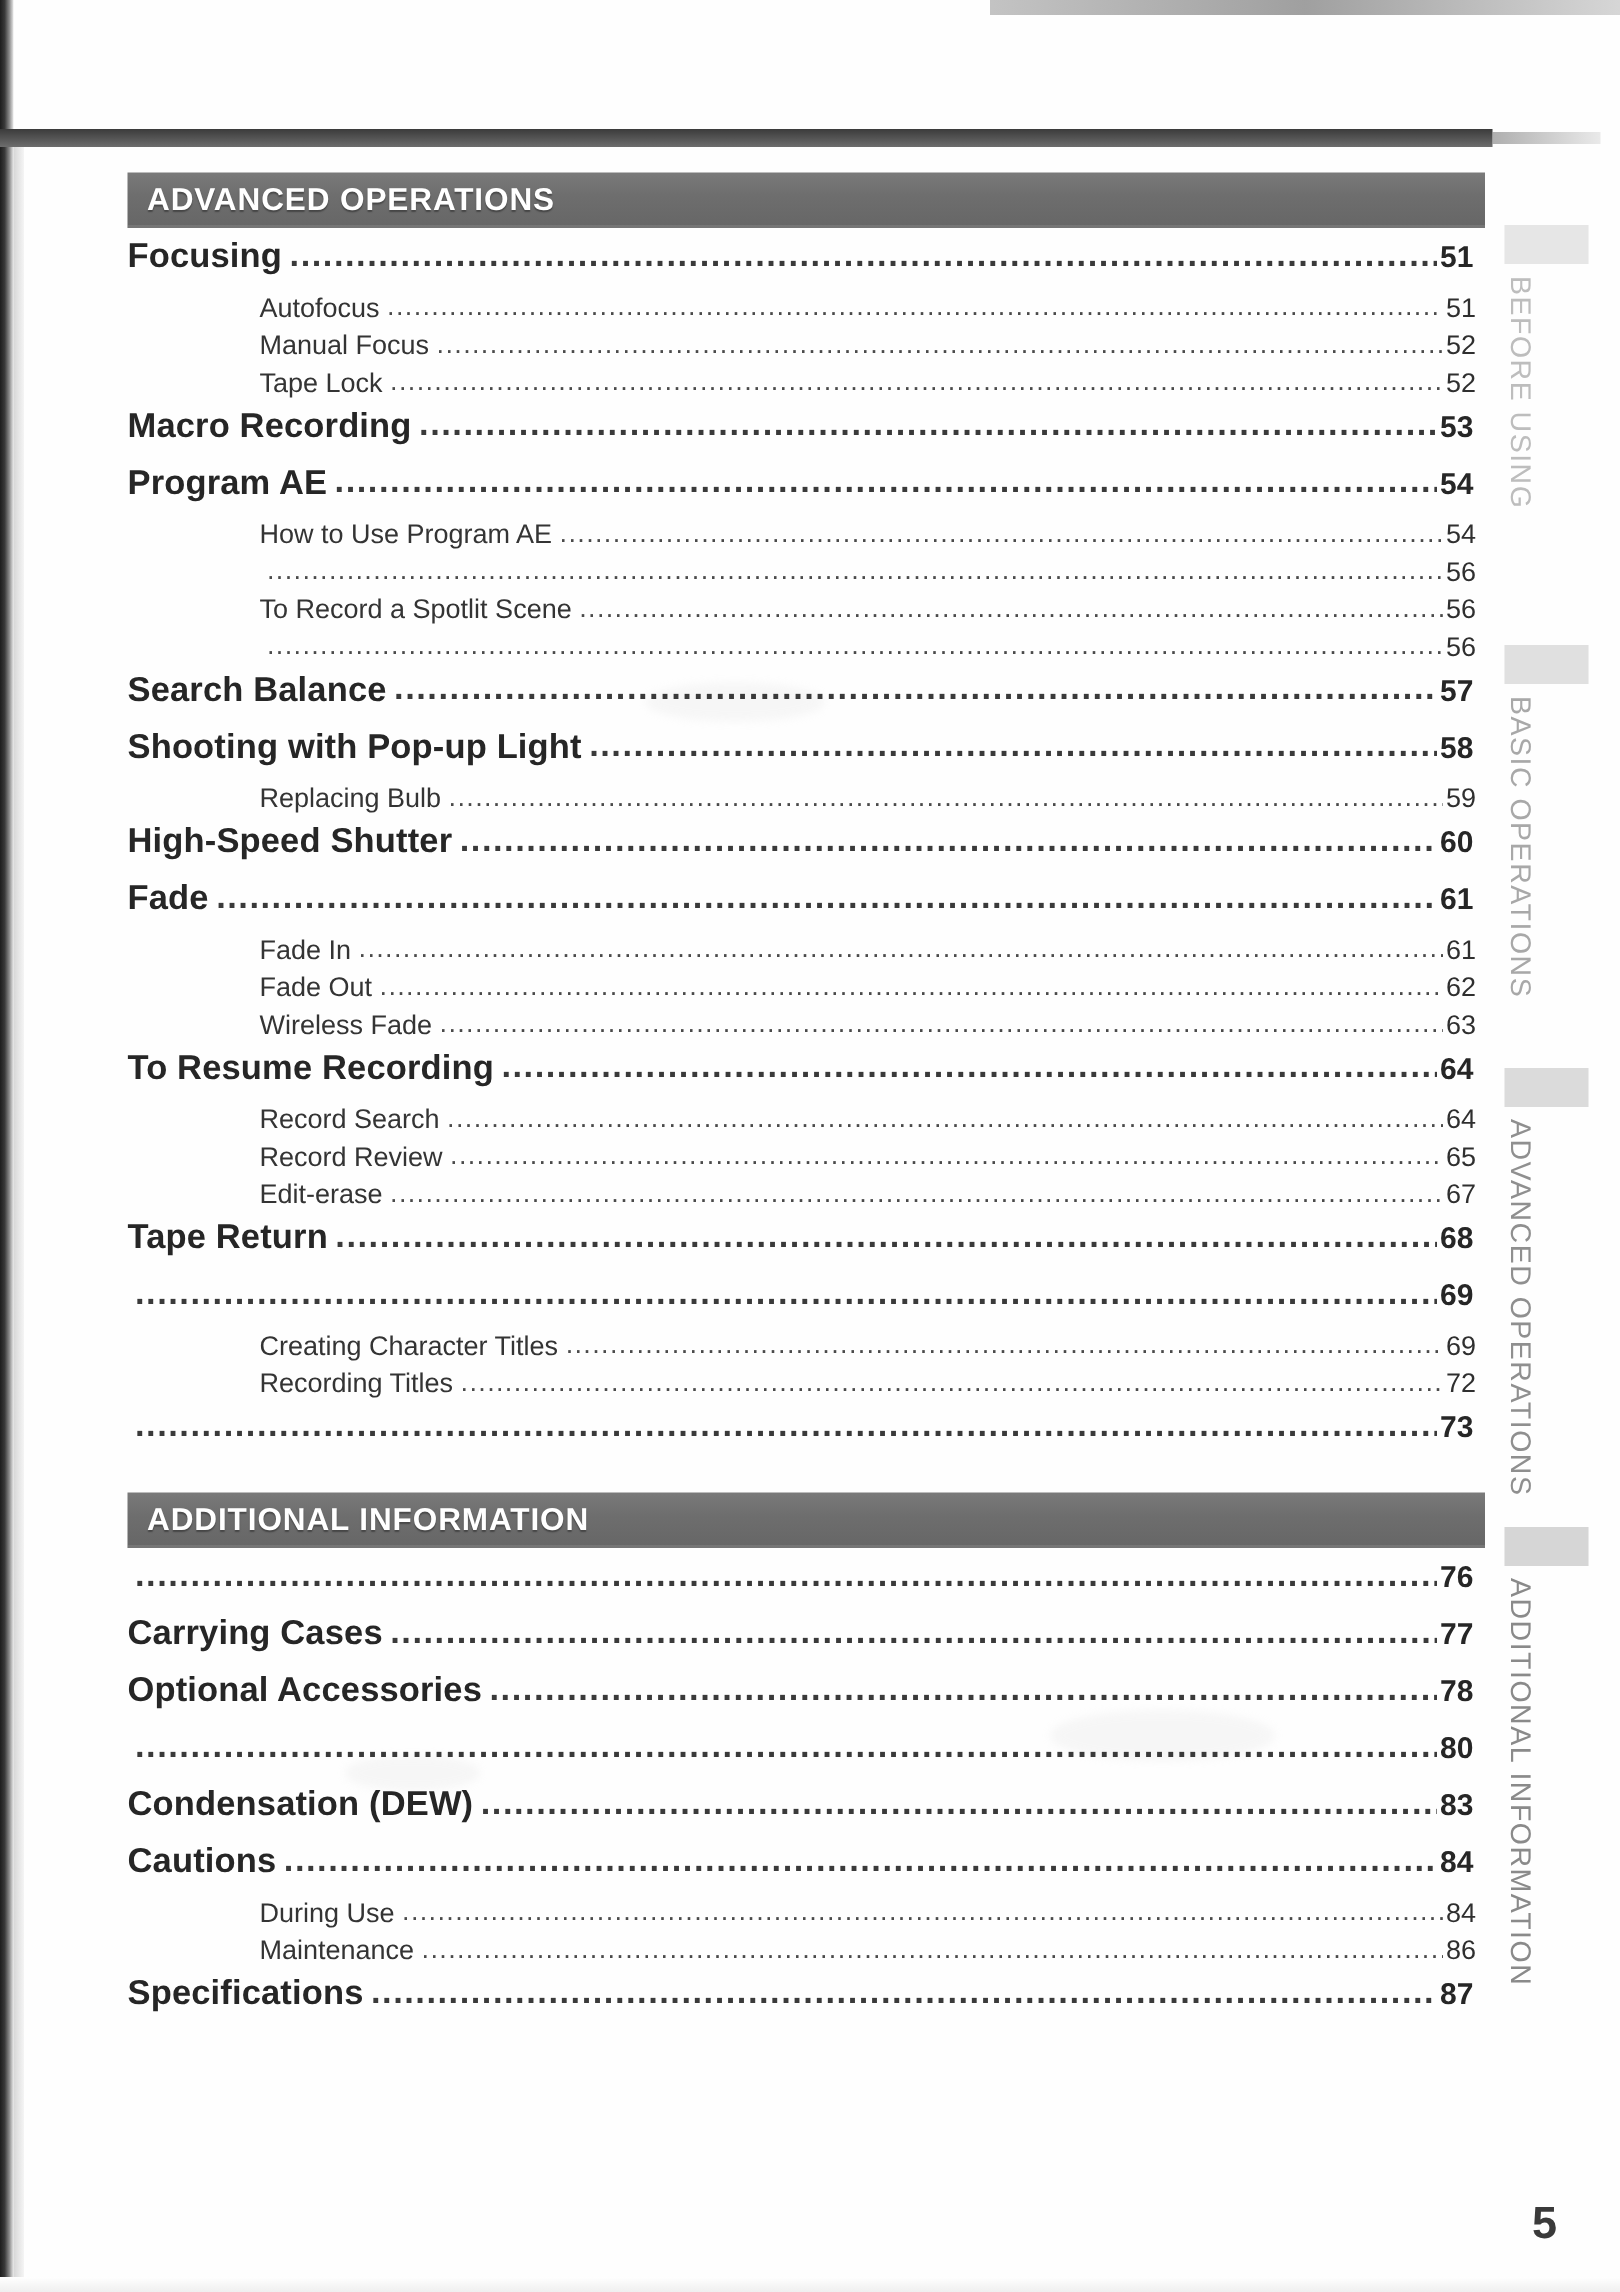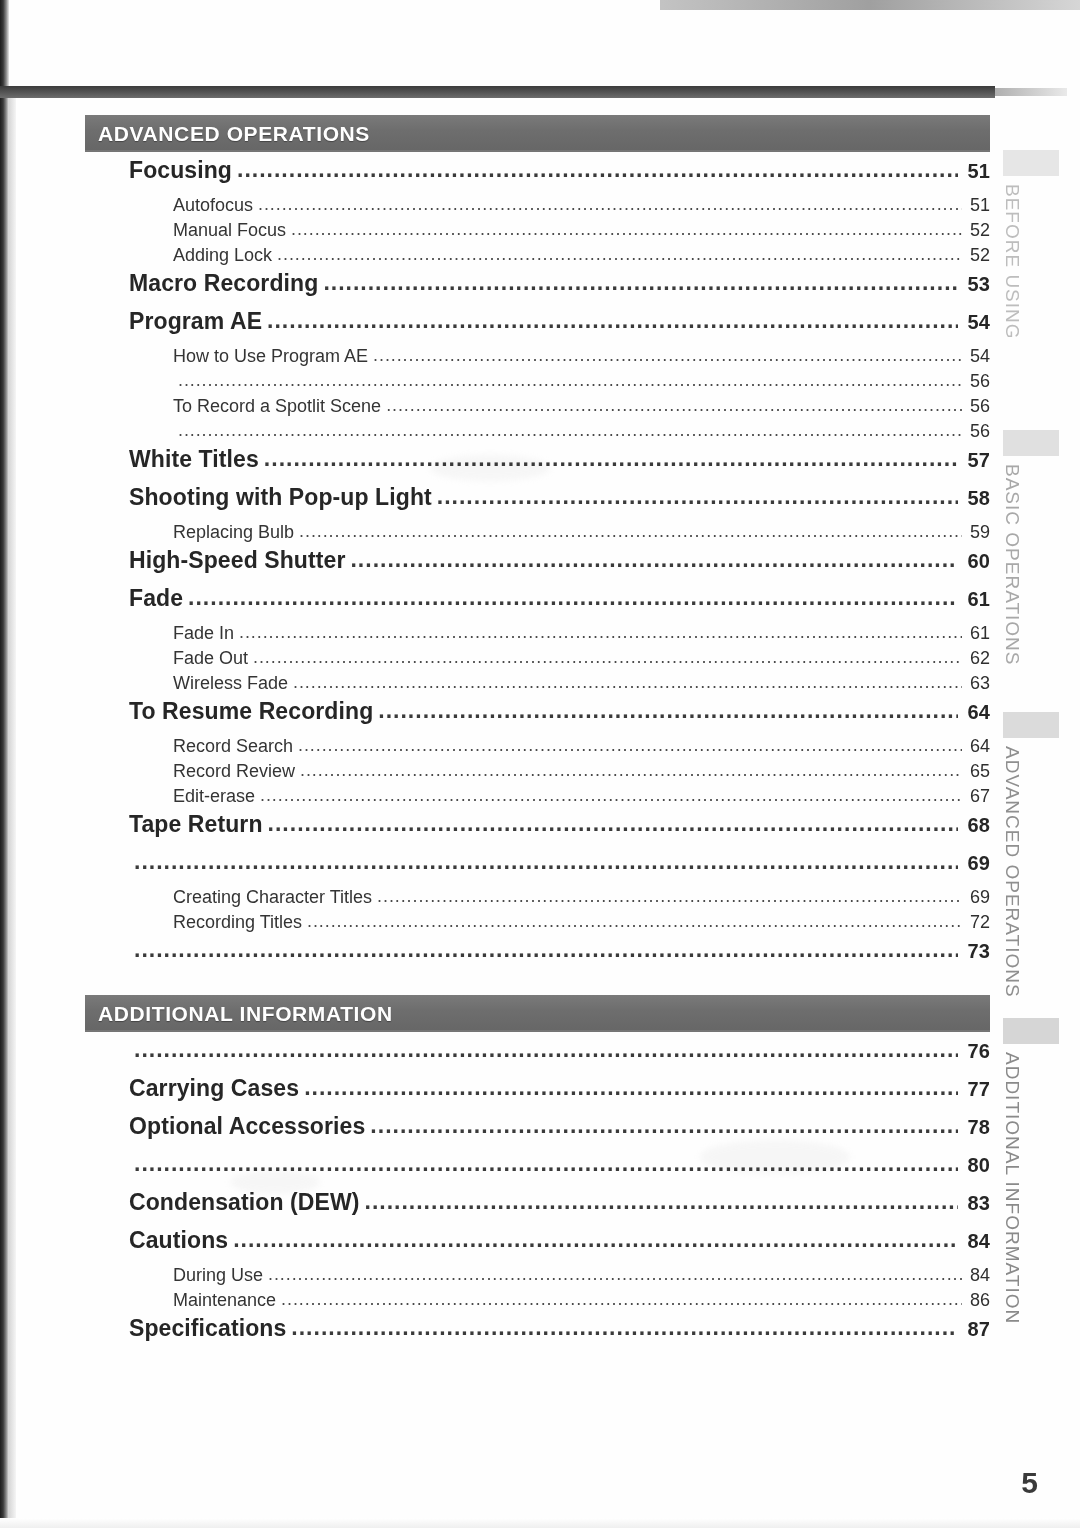--- a/index.html
+++ b/index.html
@@ -56,30 +56,29 @@
     color:#2b2b2b;
   }
   .row .label{flex:0 0 auto;}
   .row .leader{
     flex:1 1 auto;
     overflow:hidden;
     white-space:nowrap;
     margin:0 2px 0 5px;
     color:#3a3a3a;
   }
-  .row .pg{flex:0 0 auto;text-align:right;}
+  .row .pg{flex:0 0 auto;}
 
   
   .row.main{
     font-size:23px;
     font-weight:bold;
     height:38px;
     letter-spacing:.1px;
     color:#262626;
-    margin-left:44px;
   }
   .row.main .leader{
     font-size:23px;
     font-weight:bold;
     letter-spacing:1.0px;
     position:relative;
     top:-1px;
   }
   .row.main .pg{font-size:20px;font-weight:bold;min-width:30px;}
 
@@ -162,21 +161,21 @@
             <span class="label">Autofocus</span>
             <span class="leader">.........................................................................................................................................................</span>
             <span class="pg">51</span>
           </div>
           <div class="row sub">
             <span class="label">Manual Focus</span>
             <span class="leader">.........................................................................................................................................................</span>
             <span class="pg">52</span>
           </div>
           <div class="row sub">
-            <span class="label">Adding Lock</span>
+            <span class="label">Tape Lock</span>
             <span class="leader">.........................................................................................................................................................</span>
             <span class="pg">52</span>
           </div>
           <div class="row main">
             <span class="label">Macro Recording</span>
             <span class="leader">.........................................................................................................................................................</span>
             <span class="pg">53</span>
           </div>
           <div class="row main">
             <span class="label">Program AE</span>
@@ -195,21 +194,21 @@
           <div class="row sub">
             <span class="label">To Record a Spotlit Scene</span>
             <span class="leader">.........................................................................................................................................................</span>
             <span class="pg">56</span>
           </div>
           <div class="row sub">
             <span class="leader">.........................................................................................................................................................</span>
             <span class="pg">56</span>
           </div>
           <div class="row main">
-            <span class="label">White Titles</span>
+            <span class="label">Search Balance</span>
             <span class="leader">.........................................................................................................................................................</span>
             <span class="pg">57</span>
           </div>
           <div class="row main">
             <span class="label">Shooting with Pop-up Light</span>
             <span class="leader">.........................................................................................................................................................</span>
             <span class="pg">58</span>
           </div>
           <div class="row sub">
             <span class="label">Replacing Bulb</span>

